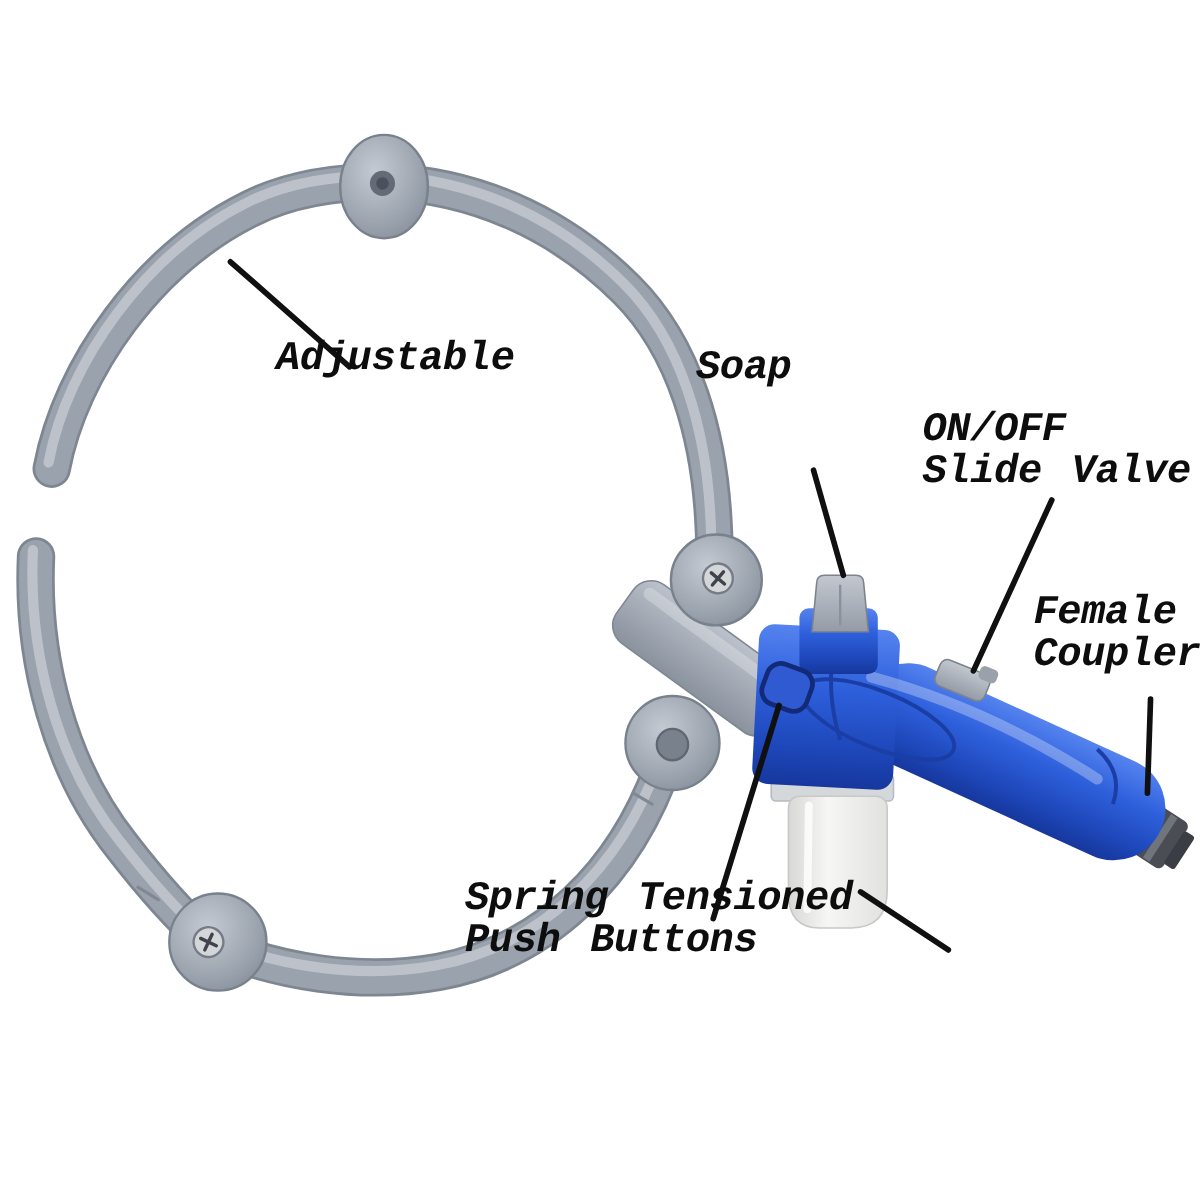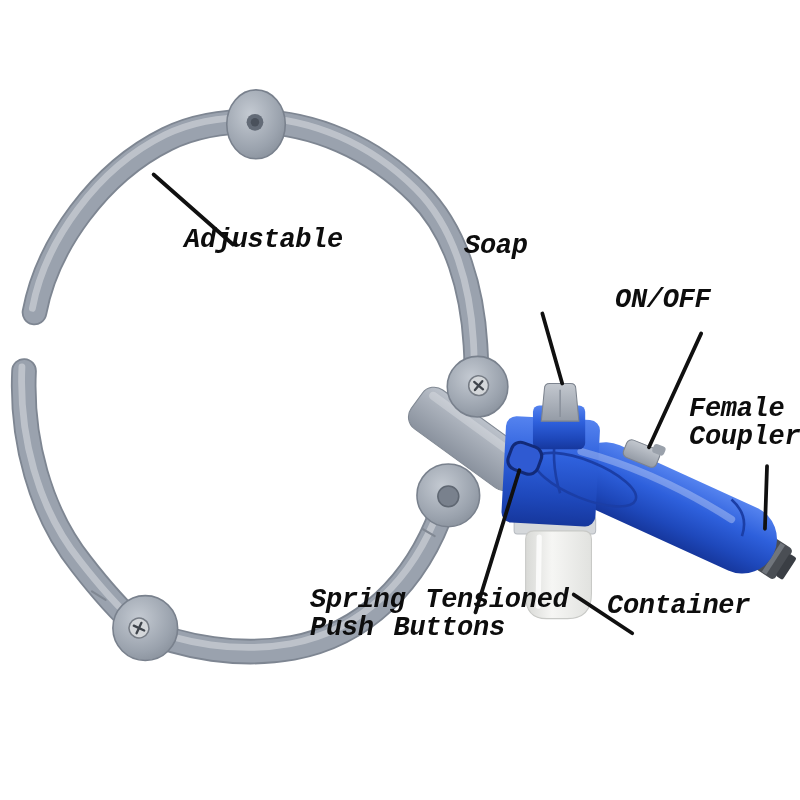--- a/index.html
+++ b/index.html
@@ -4,21 +4,21 @@
 <style>
   html,body{margin:0;padding:0;background:#fff;}
   .stage{position:relative;width:800px;height:767px;background:#ffffff;overflow:hidden;
          font-family:Liberation Mono, monospace;padding-left:36px;}
   .art{position:absolute;inset:0;}
   .lbl{position:absolute;font-style:italic;font-weight:700;font-size:27px;line-height:28px;
        color:var(--label-text,#0d0d0d);white-space:nowrap;word-spacing:4px;letter-spacing:-0.3px;}
   .lbl span{display:block;}
   .lbl-water-ring{left:184px;top:226px;}
   .lbl-soap{left:464px;top:232px;}
-  .lbl-onoff{left:615px;top:286px;}
+  .lbl-onoff{left:615px;top:273px;}
   .lbl-female{left:689px;top:395px;}
   .lbl-spring{left:310px;top:586px;}
   .lbl-shampoo{left:607px;top:592px;}
   .lbl-shampoo span:nth-child(2){padding-left:26px;}
 </style>
 </head>
 <body>
 
 <div class="stage">
 
@@ -161,25 +161,25 @@
   </svg>
 
   <div class="lbl lbl-water-ring">
     <span>Adjustable</span>
   </div>
   <div class="lbl lbl-soap">
     <span>Soap</span>
   </div>
   <div class="lbl lbl-onoff">
     <span>ON/OFF</span>
+    <span>Slide Valve</span>
   </div>
   <div class="lbl lbl-female">
     <span>Female</span>
     <span>Coupler</span>
   </div>
   <div class="lbl lbl-spring">
     <span>Spring Tensioned</span>
     <span>Push Buttons</span>
   </div>
   <div class="lbl lbl-shampoo">
-    <span>Container</span>
   </div>
 </div>
 
 </body></html>

